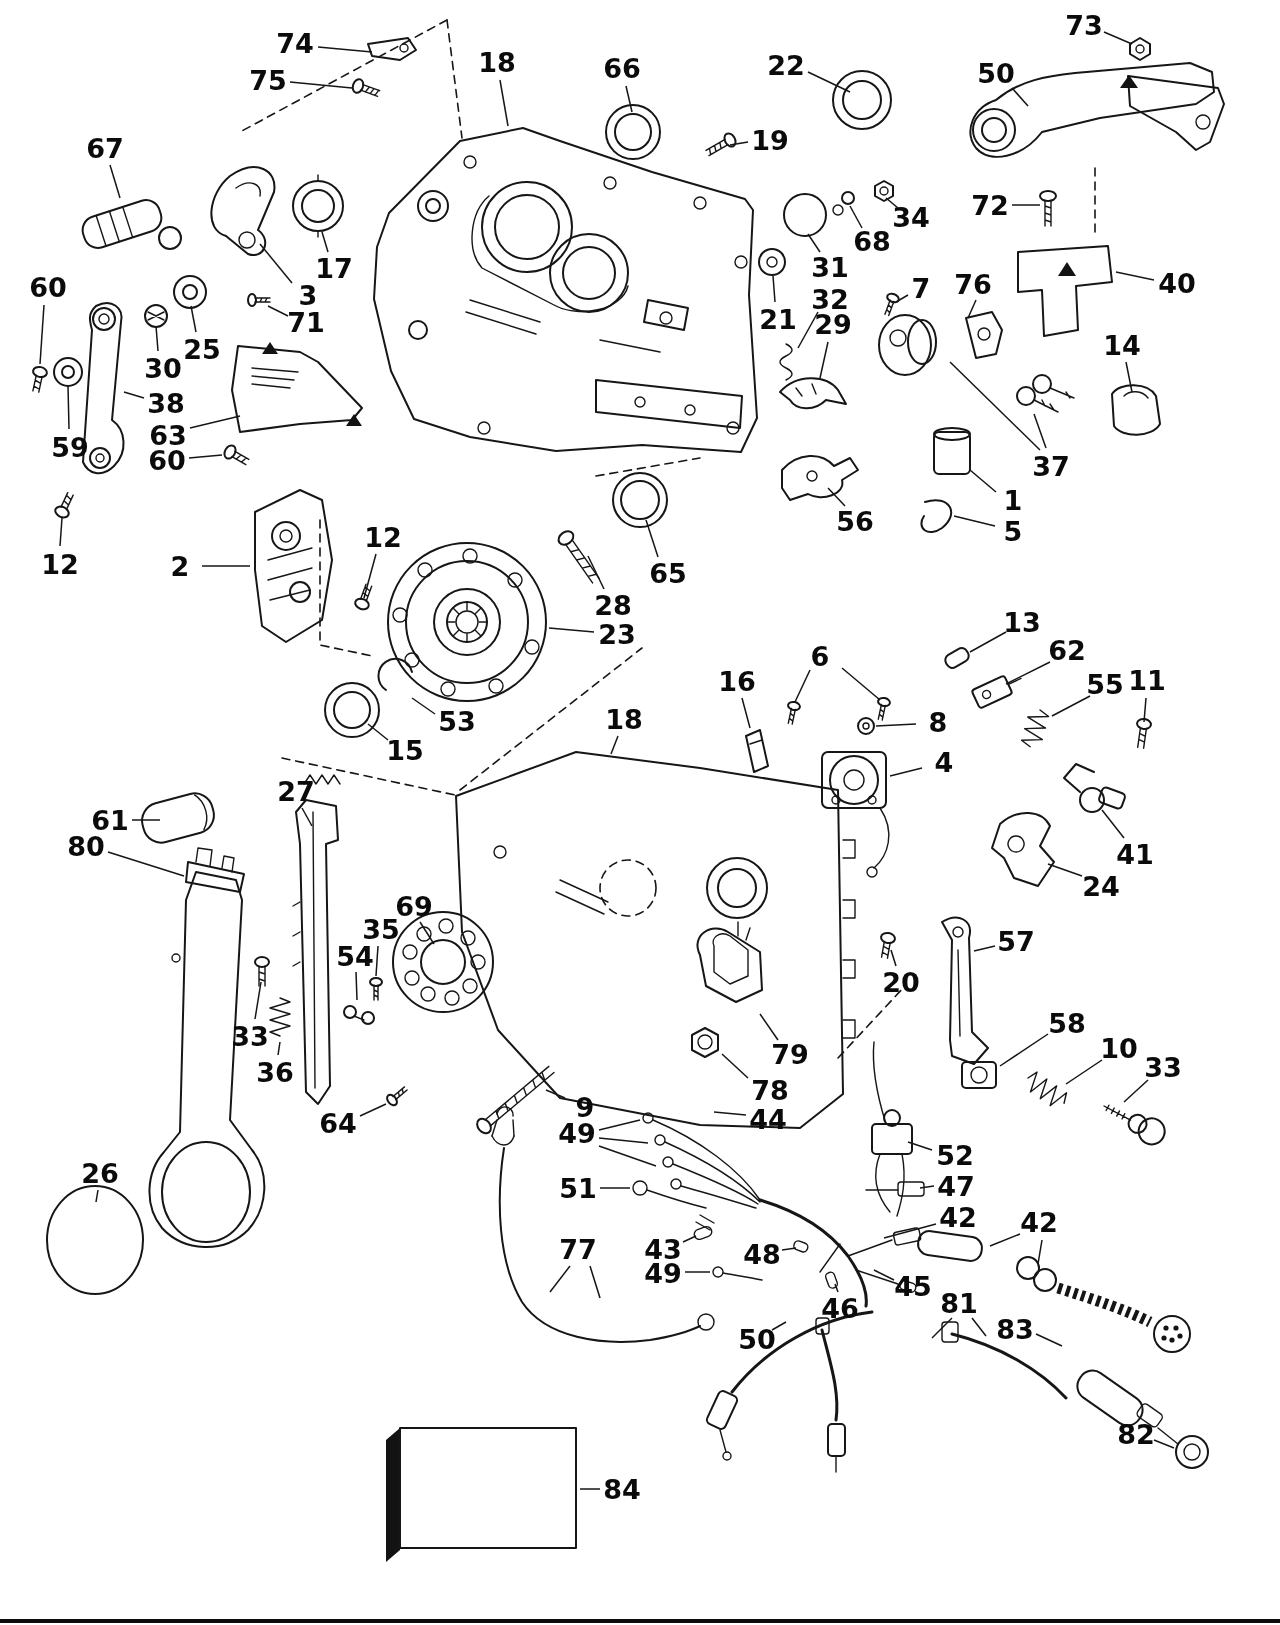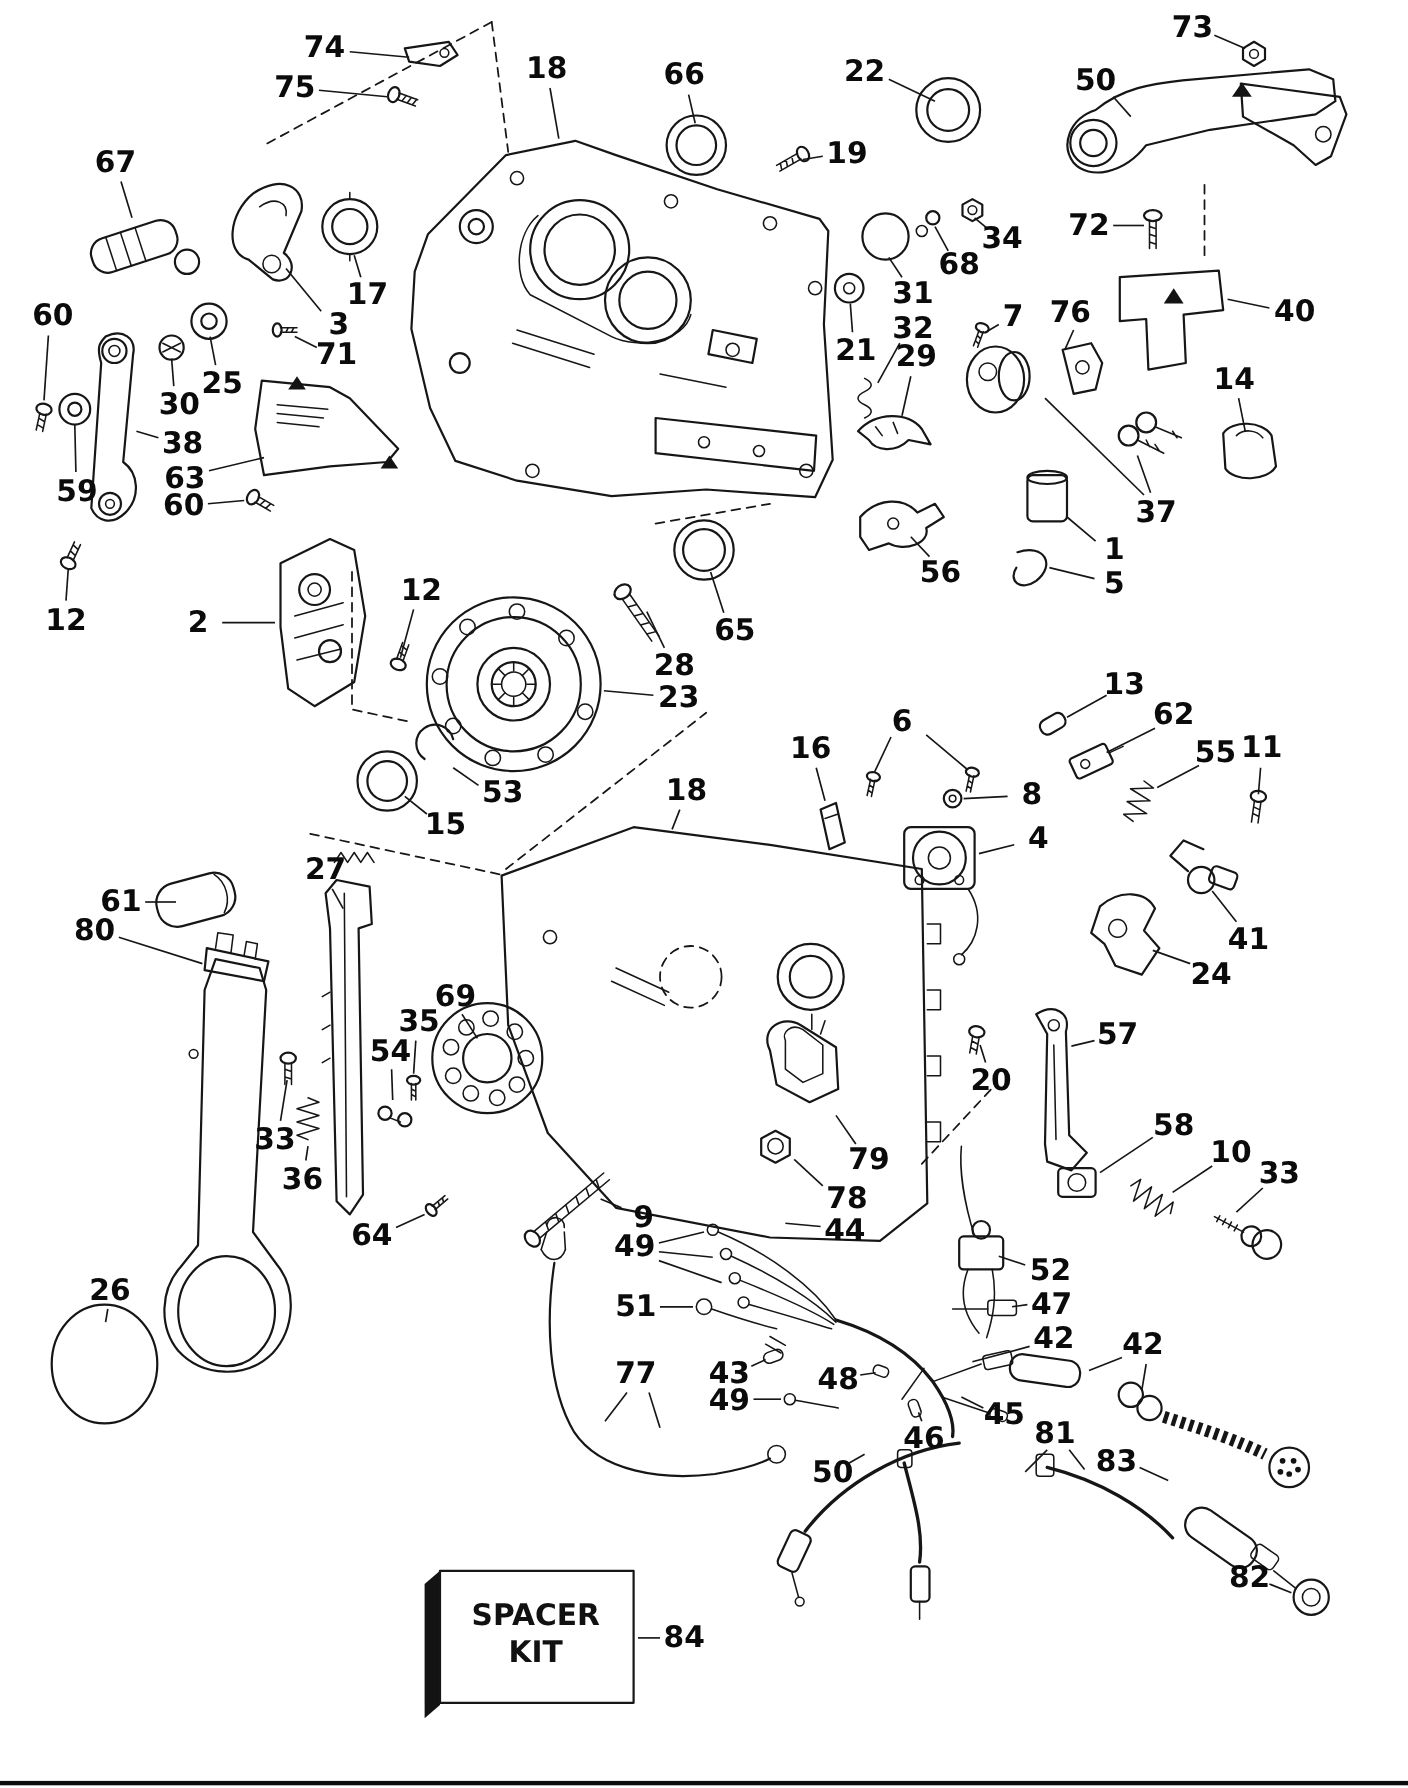--- a/index.html
+++ b/index.html
@@ -677,20 +677,16 @@
       <div class="callout" style="left: 840px; top: 1308px;">46</div>
       <div class="callout" style="left: 100px; top: 1173px;">26</div>
       <div class="callout" style="left: 578px; top: 1249px;">77</div>
       <div class="callout" style="left: 757px; top: 1339px;">50</div>
       <div class="callout" style="left: 959px; top: 1303px;">81</div>
       <div class="callout" style="left: 1015px; top: 1329px;">83</div>
       <div class="callout" style="left: 1136px; top: 1434px;">82</div>
       <div class="callout" style="left: 622px; top: 1489px;">84</div>
     </div>
 
-  <div id="spacer-kit-text">
-    <div>SPACER</div>
-    <div>KIT</div>
-  </div>
 
 
   <div id="bottom-rule"></div>
 </div>
 
 </body></html>

